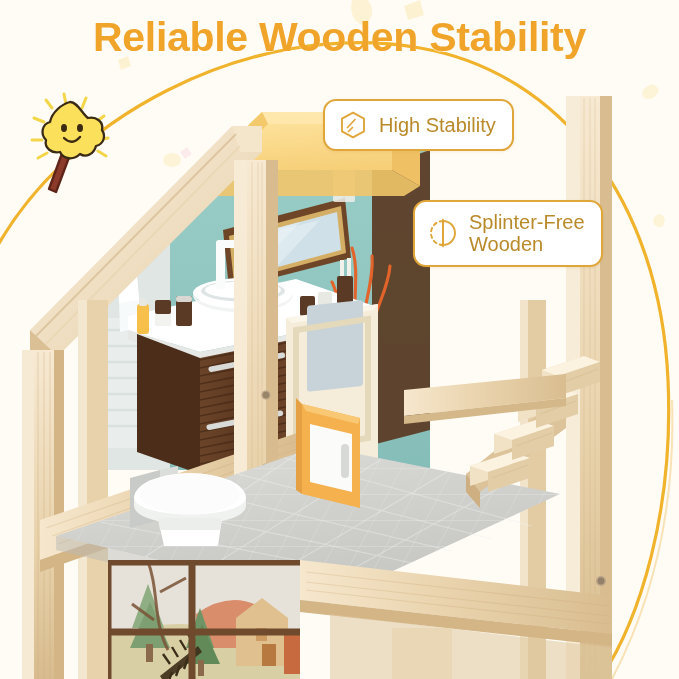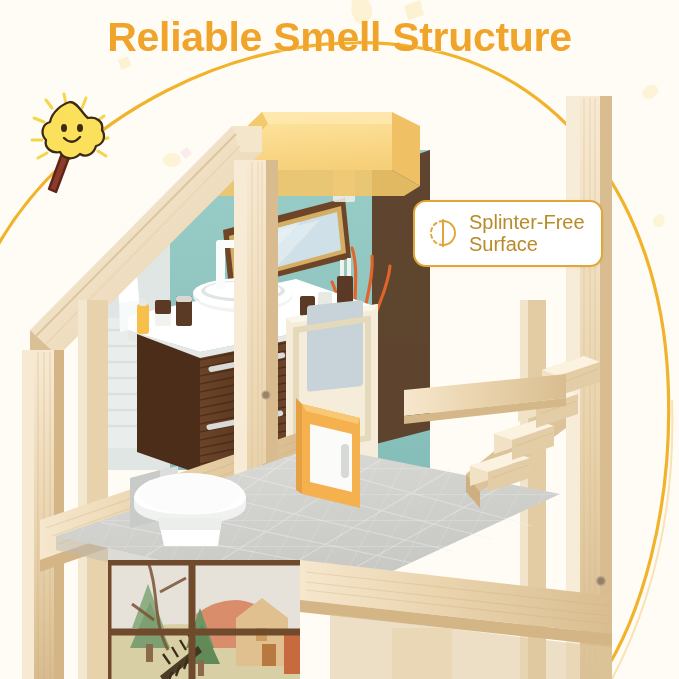--- a/index.html
+++ b/index.html
@@ -408,31 +408,39 @@
     <path d="M50 14 C 58 14, 62 26, 68 30 C 76 28, 84 34, 82 42 C 86 48, 84 56, 76 58
              C 74 66, 66 70, 60 66 C 54 72, 44 72, 40 64 C 32 66, 24 60, 26 52
              C 20 46, 22 36, 30 34 C 32 24, 42 16, 50 14 Z" fill="#fbe05c" stroke="#3b2a14" stroke-width="2.3" stroke-linejoin="round"></path>
     <g fill="#3b2a14">
       <ellipse cx="44" cy="40" rx="3" ry="4"></ellipse>
       <ellipse cx="60" cy="40" rx="3" ry="4"></ellipse>
     </g>
     <path d="M44 50 Q 52 58, 60 49" fill="none" stroke="#3b2a14" stroke-width="2.4" stroke-linecap="round"></path>
   </svg>
 
-  <div id="title">Reliable Smell Structure</div>
-
+  <div id="title">Reliable Wooden Stability</div>
+
+  <div class="badge" id="badge-stability">
+    <svg class="ico" viewBox="0 0 30 30">
+      <path d="M15 2.6 L26 8.6 L26 21.4 L15 27.4 L4 21.4 L4 8.6 Z" fill="none" stroke="#e0a63a" stroke-width="1.9" stroke-linejoin="round"></path>
+      <path d="M9.5 17.5 L17 9.5" stroke="#e0a63a" stroke-width="1.7" stroke-linecap="round"></path>
+      <path d="M10.5 21.5 L14.5 17.5" stroke="#e0a63a" stroke-width="1.7" stroke-linecap="round"></path>
+    </svg>
+    <span class="lbl">High Stability</span>
+  </div>
 
   <div class="badge" id="badge-splinter">
     <svg class="ico" viewBox="0 0 30 30">
       <path d="M15 3 A12 12 0 0 0 15 27" fill="none" stroke="#e0a63a" stroke-width="1.9" stroke-dasharray="3.4 3.4" stroke-linecap="round"></path>
       <path d="M15 3 A12 12 0 0 1 15 27 Z" fill="#ffffff" stroke="#e0a63a" stroke-width="1.9" stroke-linejoin="round"></path>
       <path d="M15 1.5 L15 28.5" stroke="#e0a63a" stroke-width="1.7" stroke-linecap="round"></path>
     </svg>
     <span class="lbl">Splinter-Free
-Surface</span>
+Wooden</span>
   </div>
 
 
   <svg style="position:absolute;left:0;top:0;width:679px;height:679px;pointer-events:none;z-index:5" viewBox="0 0 679 679">
     <path d="M404 164 L420 150" stroke="#f1c569" stroke-width="0" fill="none"></path>
   </svg>
 
 </div>
 
 </body></html>

